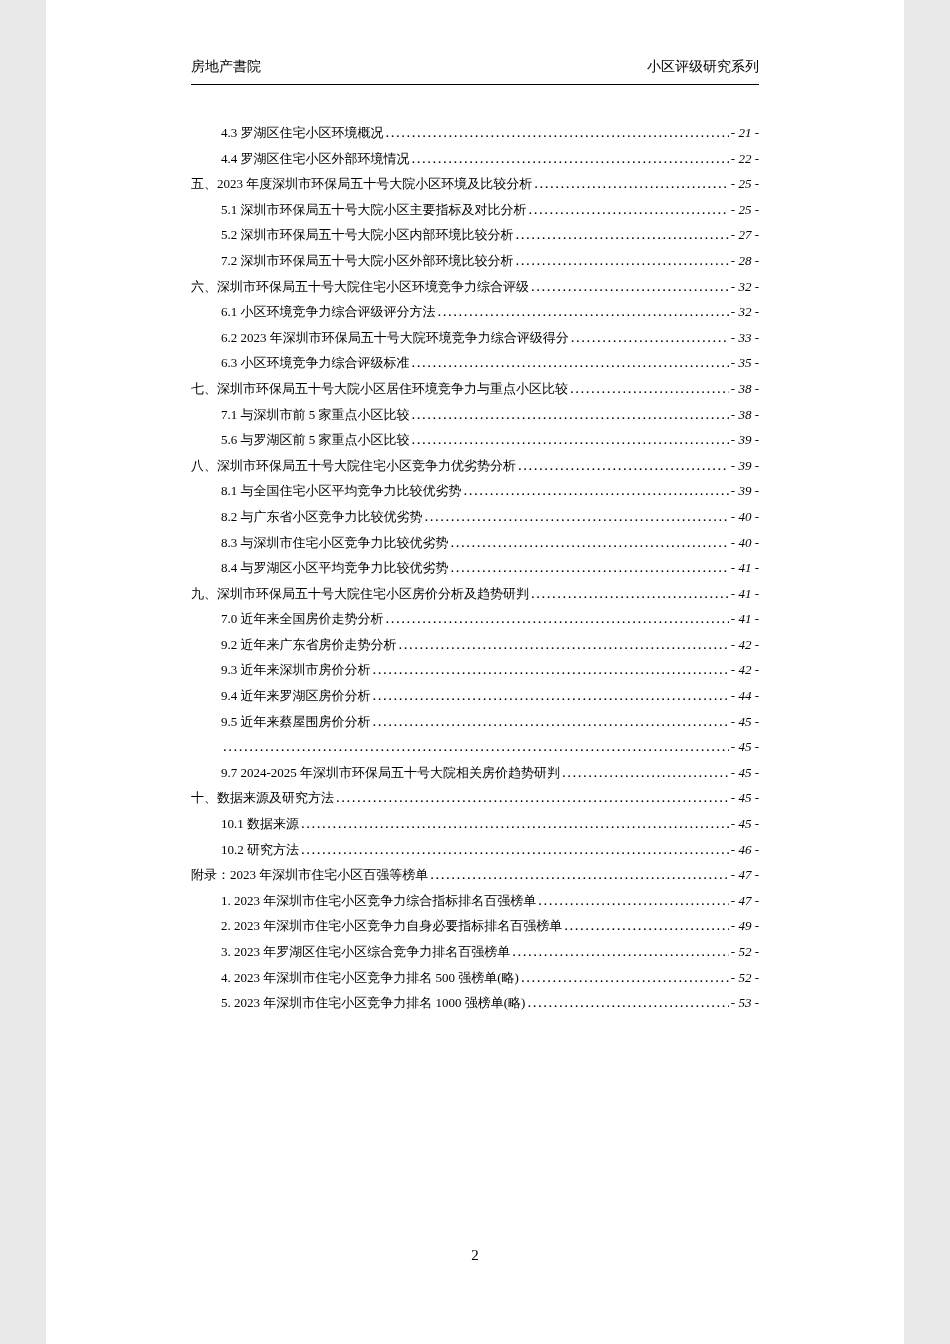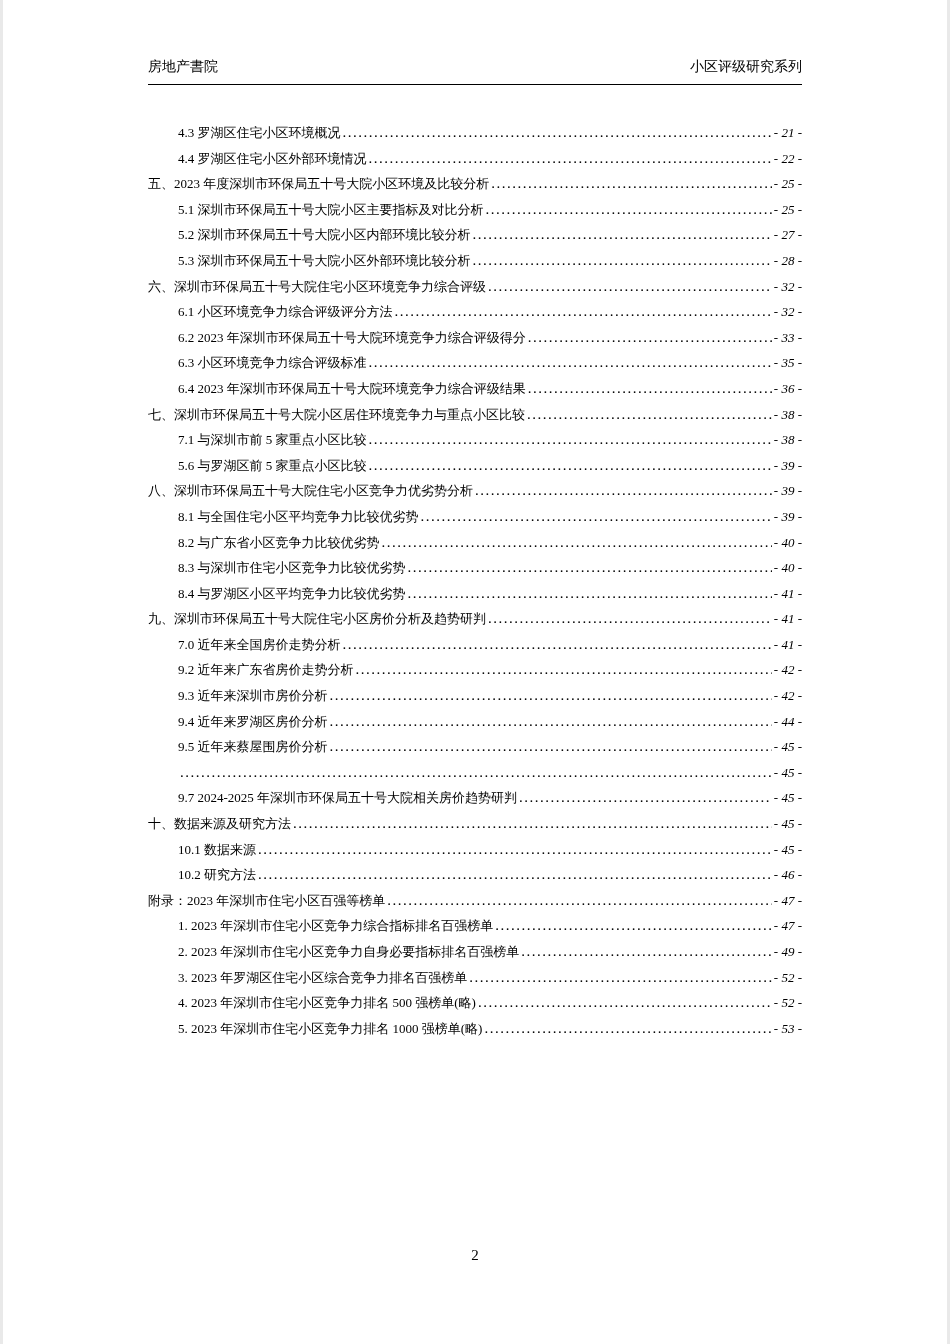--- a/index.html
+++ b/index.html
@@ -1,18 +1,18 @@
 <!DOCTYPE html>
 <html><head>
 <meta charset="utf-8">
 <style>
   * { margin:0; padding:0; box-sizing:border-box; }
   html,body { background:#e9e9e9; }
   .page {
-    width:944px; height:1344px;
+    width:858px; height:1344px;
     margin:0 auto;
     background:#ffffff;
     position:relative;
     font-family:"Liberation Serif","DejaVu Serif",serif;
     color:#000000;
   }
   .header {
     position:absolute;
     top:58px; left:145px; right:145px;
     display:flex;
@@ -86,21 +86,21 @@
         <span class="toc-text">5.1 深圳市环保局五十号大院小区主要指标及对比分析</span>
         <span class="toc-leader"></span>
         <span class="toc-page">- 25 -</span>
       </div>
       <div class="toc-row level-2">
         <span class="toc-text">5.2 深圳市环保局五十号大院小区内部环境比较分析</span>
         <span class="toc-leader"></span>
         <span class="toc-page">- 27 -</span>
       </div>
       <div class="toc-row level-2">
-        <span class="toc-text">5.3 深圳市环保局五十号大院小区外部环境比较分析</span>
+        <span class="toc-text">7.2 深圳市环保局五十号大院小区外部环境比较分析</span>
         <span class="toc-leader"></span>
         <span class="toc-page">- 28 -</span>
       </div>
       <div class="toc-row level-1">
         <span class="toc-text">六、深圳市环保局五十号大院住宅小区环境竞争力综合评级</span>
         <span class="toc-leader"></span>
         <span class="toc-page">- 32 -</span>
       </div>
       <div class="toc-row level-2">
         <span class="toc-text">6.1 小区环境竞争力综合评级评分方法</span>
@@ -109,25 +109,20 @@
       </div>
       <div class="toc-row level-2">
         <span class="toc-text">6.2 2023 年深圳市环保局五十号大院环境竞争力综合评级得分</span>
         <span class="toc-leader"></span>
         <span class="toc-page">- 33 -</span>
       </div>
       <div class="toc-row level-2">
         <span class="toc-text">6.3 小区环境竞争力综合评级标准</span>
         <span class="toc-leader"></span>
         <span class="toc-page">- 35 -</span>
-      </div>
-      <div class="toc-row level-2">
-        <span class="toc-text">6.4 2023 年深圳市环保局五十号大院环境竞争力综合评级结果</span>
-        <span class="toc-leader"></span>
-        <span class="toc-page">- 36 -</span>
       </div>
       <div class="toc-row level-1">
         <span class="toc-text">七、深圳市环保局五十号大院小区居住环境竞争力与重点小区比较</span>
         <span class="toc-leader"></span>
         <span class="toc-page">- 38 -</span>
       </div>
       <div class="toc-row level-2">
         <span class="toc-text">7.1 与深圳市前 5 家重点小区比较</span>
         <span class="toc-leader"></span>
         <span class="toc-page">- 38 -</span>

